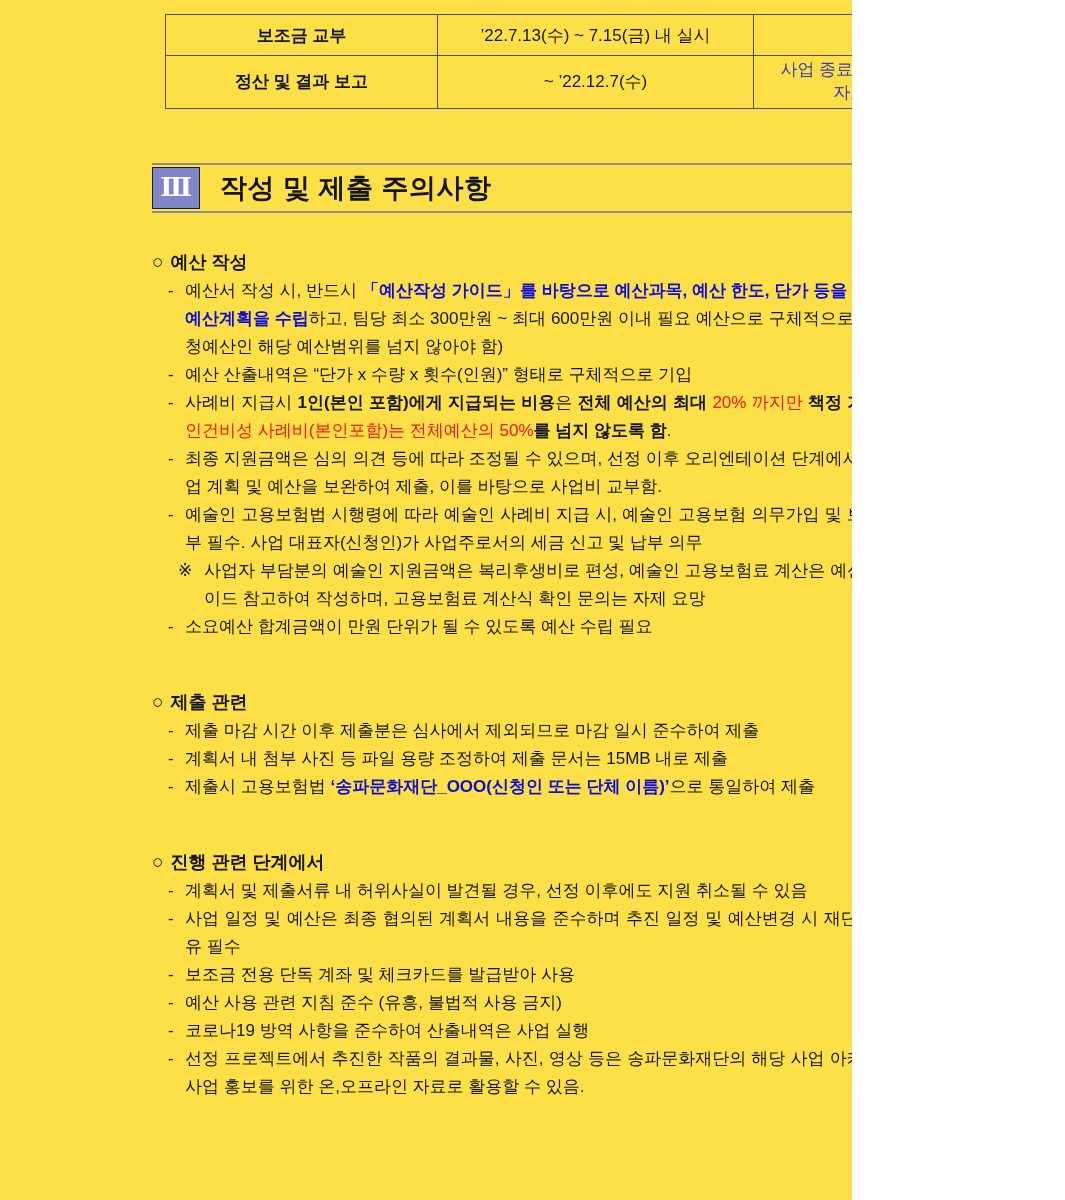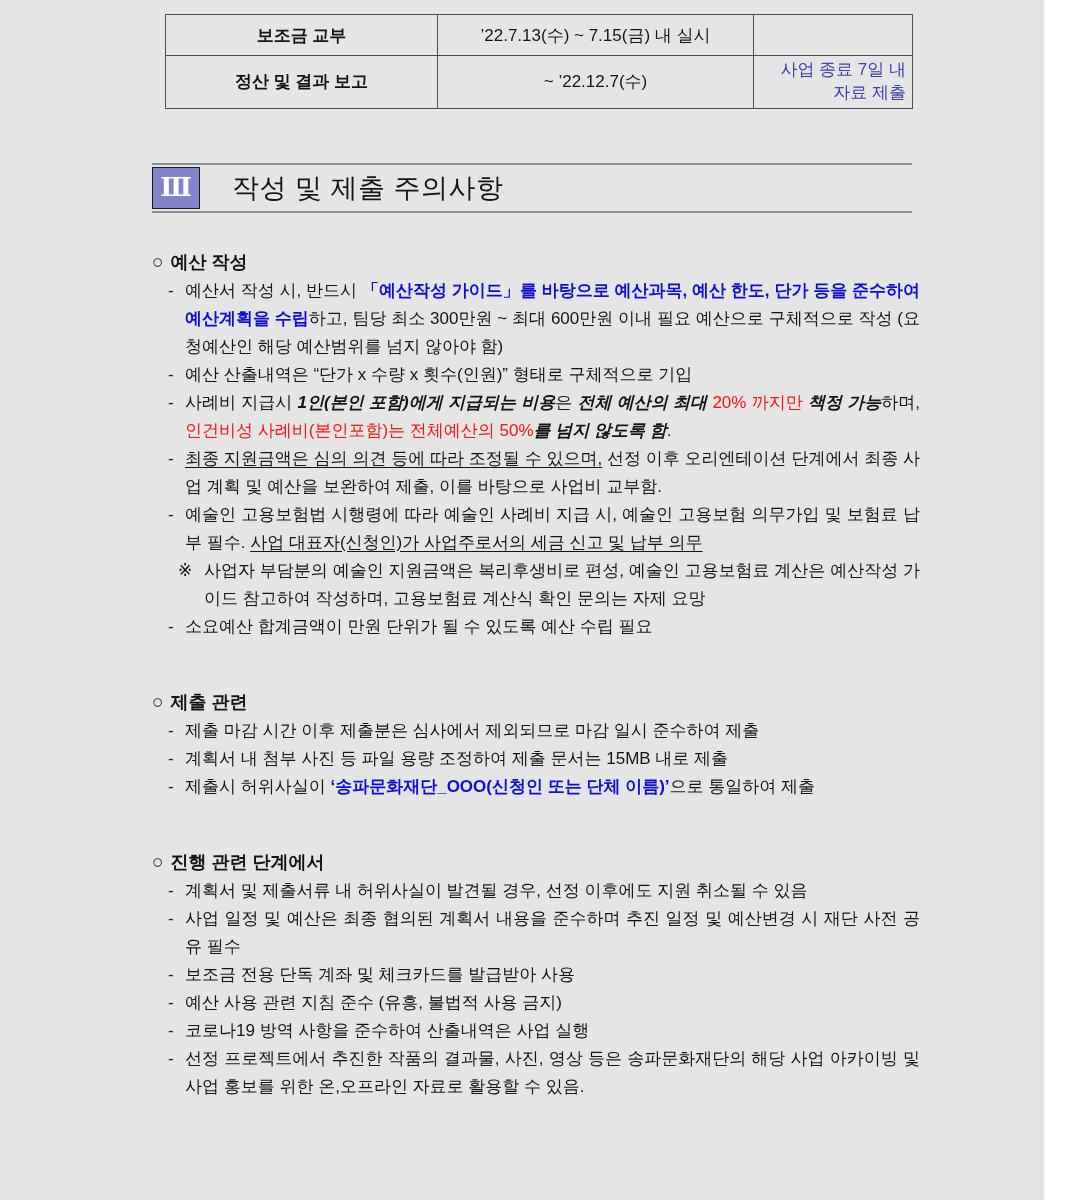--- a/index.html
+++ b/index.html
@@ -8,22 +8,22 @@
     --table-note-blue:#3a41ab;
     --numeral-box:#8084c8;
     --rule-gray:#8e8e8e;
     --border-dark:#4d4d4d;
     --text:#141414;
   }
   *{margin:0;padding:0;box-sizing:border-box;}
   html,body{background:#ffffff;}
   .page{
     position:relative;
-    width:1044px;height:1200px;
-    background:#e5e5e5;
+    width:852px;height:1200px;
+    background:#fde047;
     overflow:hidden;
     font-family:"Liberation Sans","DejaVu Sans",sans-serif;
     color:var(--text);
   }
   .content{
     padding-left:152px;
     width:912px;
   }
   
   table.schedule{
@@ -61,22 +61,22 @@
     width:48px;height:42px;
     background:var(--numeral-box);
     border:1.5px solid #1a1a1a;
     color:#ffffff;
     display:flex;align-items:center;justify-content:center;
     font-family:"Liberation Serif","DejaVu Serif",serif;
     font-size:26px;font-weight:700;
     flex:none;
   }
   .section-title{
-    margin-left:32px;
-    font-size:27px;font-weight:400;
+    margin-left:20px;
+    font-size:27px;font-weight:700;
     letter-spacing:.5px;
     white-space:nowrap;
   }
   
   .sub-section{width:768px;}
   .sub-section.first{margin-top:34px;}
   .sub-section.later{margin-top:46px;}
   .sub-title{
     font-size:18px;font-weight:700;
     line-height:30px;
@@ -88,24 +88,24 @@
     margin-left:16px;
     line-height:28px;
     font-size:17px;
   }
   .item .marker{flex:none;width:17px;}
   .item .text{flex:1;text-align:justify;}
   .item.item-note{margin-left:26px;}
   .item.item-note .marker{width:26px;}
   
   .seg-n{}
-  .seg-b{font-weight:700;font-style:italic;}
+  .seg-b{font-weight:700;}
   .seg-blue{font-weight:700;color:var(--accent-blue);}
   .seg-red{font-weight:400;color:var(--alert-red);}
-  .seg-u{text-decoration:underline;text-underline-offset:3px;}
+  .seg-u{text-underline-offset:3px;}
 </style>
 </head>
 <body>
 
 <div class="page">
   <div class="content">
 
     <table class="schedule">
       <tbody>
         <tr>
@@ -171,21 +171,21 @@
       <div class="item">
         <span class="marker">-</span>
         <span class="text"><span class="seg-n">제출 마감 시간 이후 제출분은 심사에서 제외되므로 마감 일시 준수하여 제출</span></span>
       </div>
       <div class="item">
         <span class="marker">-</span>
         <span class="text"><span class="seg-n">계획서 내 첨부 사진 등 파일 용량 조정하여 제출 문서는 15MB 내로 제출</span></span>
       </div>
       <div class="item">
         <span class="marker">-</span>
-        <span class="text"><span class="seg-n">제출시 허위사실이 </span><span class="seg-blue">‘송파문화재단_OOO(신청인 또는 단체 이름)’</span><span class="seg-n">으로 통일하여 제출</span></span>
+        <span class="text"><span class="seg-n">제출시 고용보험법 </span><span class="seg-blue">‘송파문화재단_OOO(신청인 또는 단체 이름)’</span><span class="seg-n">으로 통일하여 제출</span></span>
       </div>
     </div>
 
     <div class="sub-section later">
       <div class="sub-title">
         <span class="circle">○</span>
         <span>진행 관련 단계에서</span>
       </div>
       <div class="item">
         <span class="marker">-</span>

